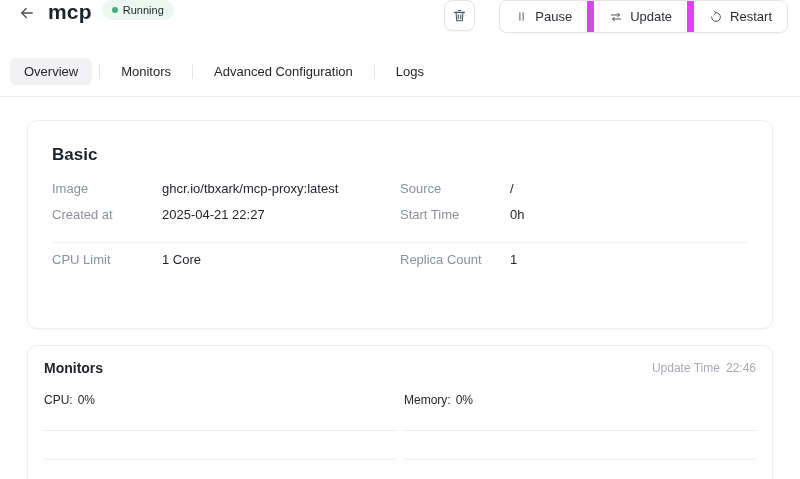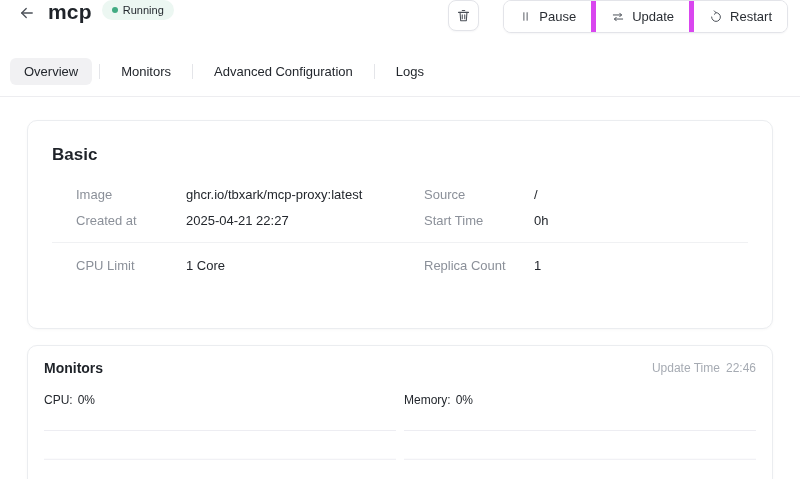--- a/index.html
+++ b/index.html
@@ -14,42 +14,42 @@
   .status-badge { display:inline-flex; align-items:center; gap:5px; background:#ecf7f2;
     border-radius:12px; padding:4px 10px; margin-left:10px; font-size:11px; color:#23282e; }
   .status-dot { width:6px; height:6px; border-radius:50%; background:#42ab83; display:inline-block; }
   .header-spacer { flex:1; }
   .icon-btn { width:31px; height:31px; display:flex; align-items:center; justify-content:center;
     background:#fff; border:1px solid #e3e4e9; border-radius:8px; cursor:pointer;
     box-shadow:0 1px 2px rgba(20,22,40,.04); }
   .btn-group { display:flex; margin-left:24px; border:1px solid #e3e4e9; border-radius:8px;
     overflow:hidden; background:#fff; box-shadow:0 1px 2px rgba(20,22,40,.04); }
   .grp-btn { display:flex; align-items:center; gap:7px; height:31px; padding:0 15px;
-    background:#fff; border:none; border-left:5px solid #d946ef; cursor:pointer;
+    background:#fff; border:none; border-left:7px solid #d946ef; cursor:pointer;
     font-size:13px; color:#2a2e34; font-family:inherit; }
   .grp-btn:first-child { border-left:none; }
   .icon { display:block; }
   .icon path, .icon line { stroke:#4b5058; stroke-width:1.7; fill:none;
     stroke-linecap:round; stroke-linejoin:round; }
 
   
   .tab-bar { display:flex; align-items:center; padding:0 10px; margin:14px 0 11px; }
   .tab { font-size:13px; color:#23272d; padding:6px 14px; border-radius:6px; cursor:pointer; }
   .tab.active { background:#f1f1f3; font-weight:400; }
   .tab-sep { width:1px; height:15px; background:#e4e5e9; margin:0 7px; }
   .page-divider { height:1px; background:#ededf0; width:100%; }
 
   
   .content { padding:0 27px; }
   .card { border:1px solid #ebedf0; border-radius:10px; background:#fff;
     box-shadow:0 1px 3px rgba(20,22,40,.03); }
   .basic-card { margin-top:23px; padding:24px; }
   .basic-title { font-size:17px; font-weight:700; margin-bottom:16px; }
   .field-grid { display:grid; grid-template-columns:1fr 1fr; }
-  .field { display:flex; align-items:center; height:26px; font-size:13px;margin-left:24px; }
+  .field { display:flex; height:26px; font-size:13px; }
   .flabel { width:110px; color:#8b9099; flex:none; }
   .fvalue { color:#23272d; }
   .card-divider { height:1px; background:#f0f1f3; margin:9px 0; }
 
   .monitors-card { margin-top:16px; padding:14px 16px 15px; }
   .mon-head { display:flex; align-items:center; justify-content:space-between; }
   .mon-title { font-size:14px; font-weight:700; }
   .update-time { font-size:12px; color:#a6abb3; display:flex; gap:6px; }
   .charts-row { display:grid; grid-template-columns:1fr 1fr; column-gap:8px; margin-top:17px; }
   .mlabel { font-size:12px; color:#23272d; display:flex; gap:5px; }

